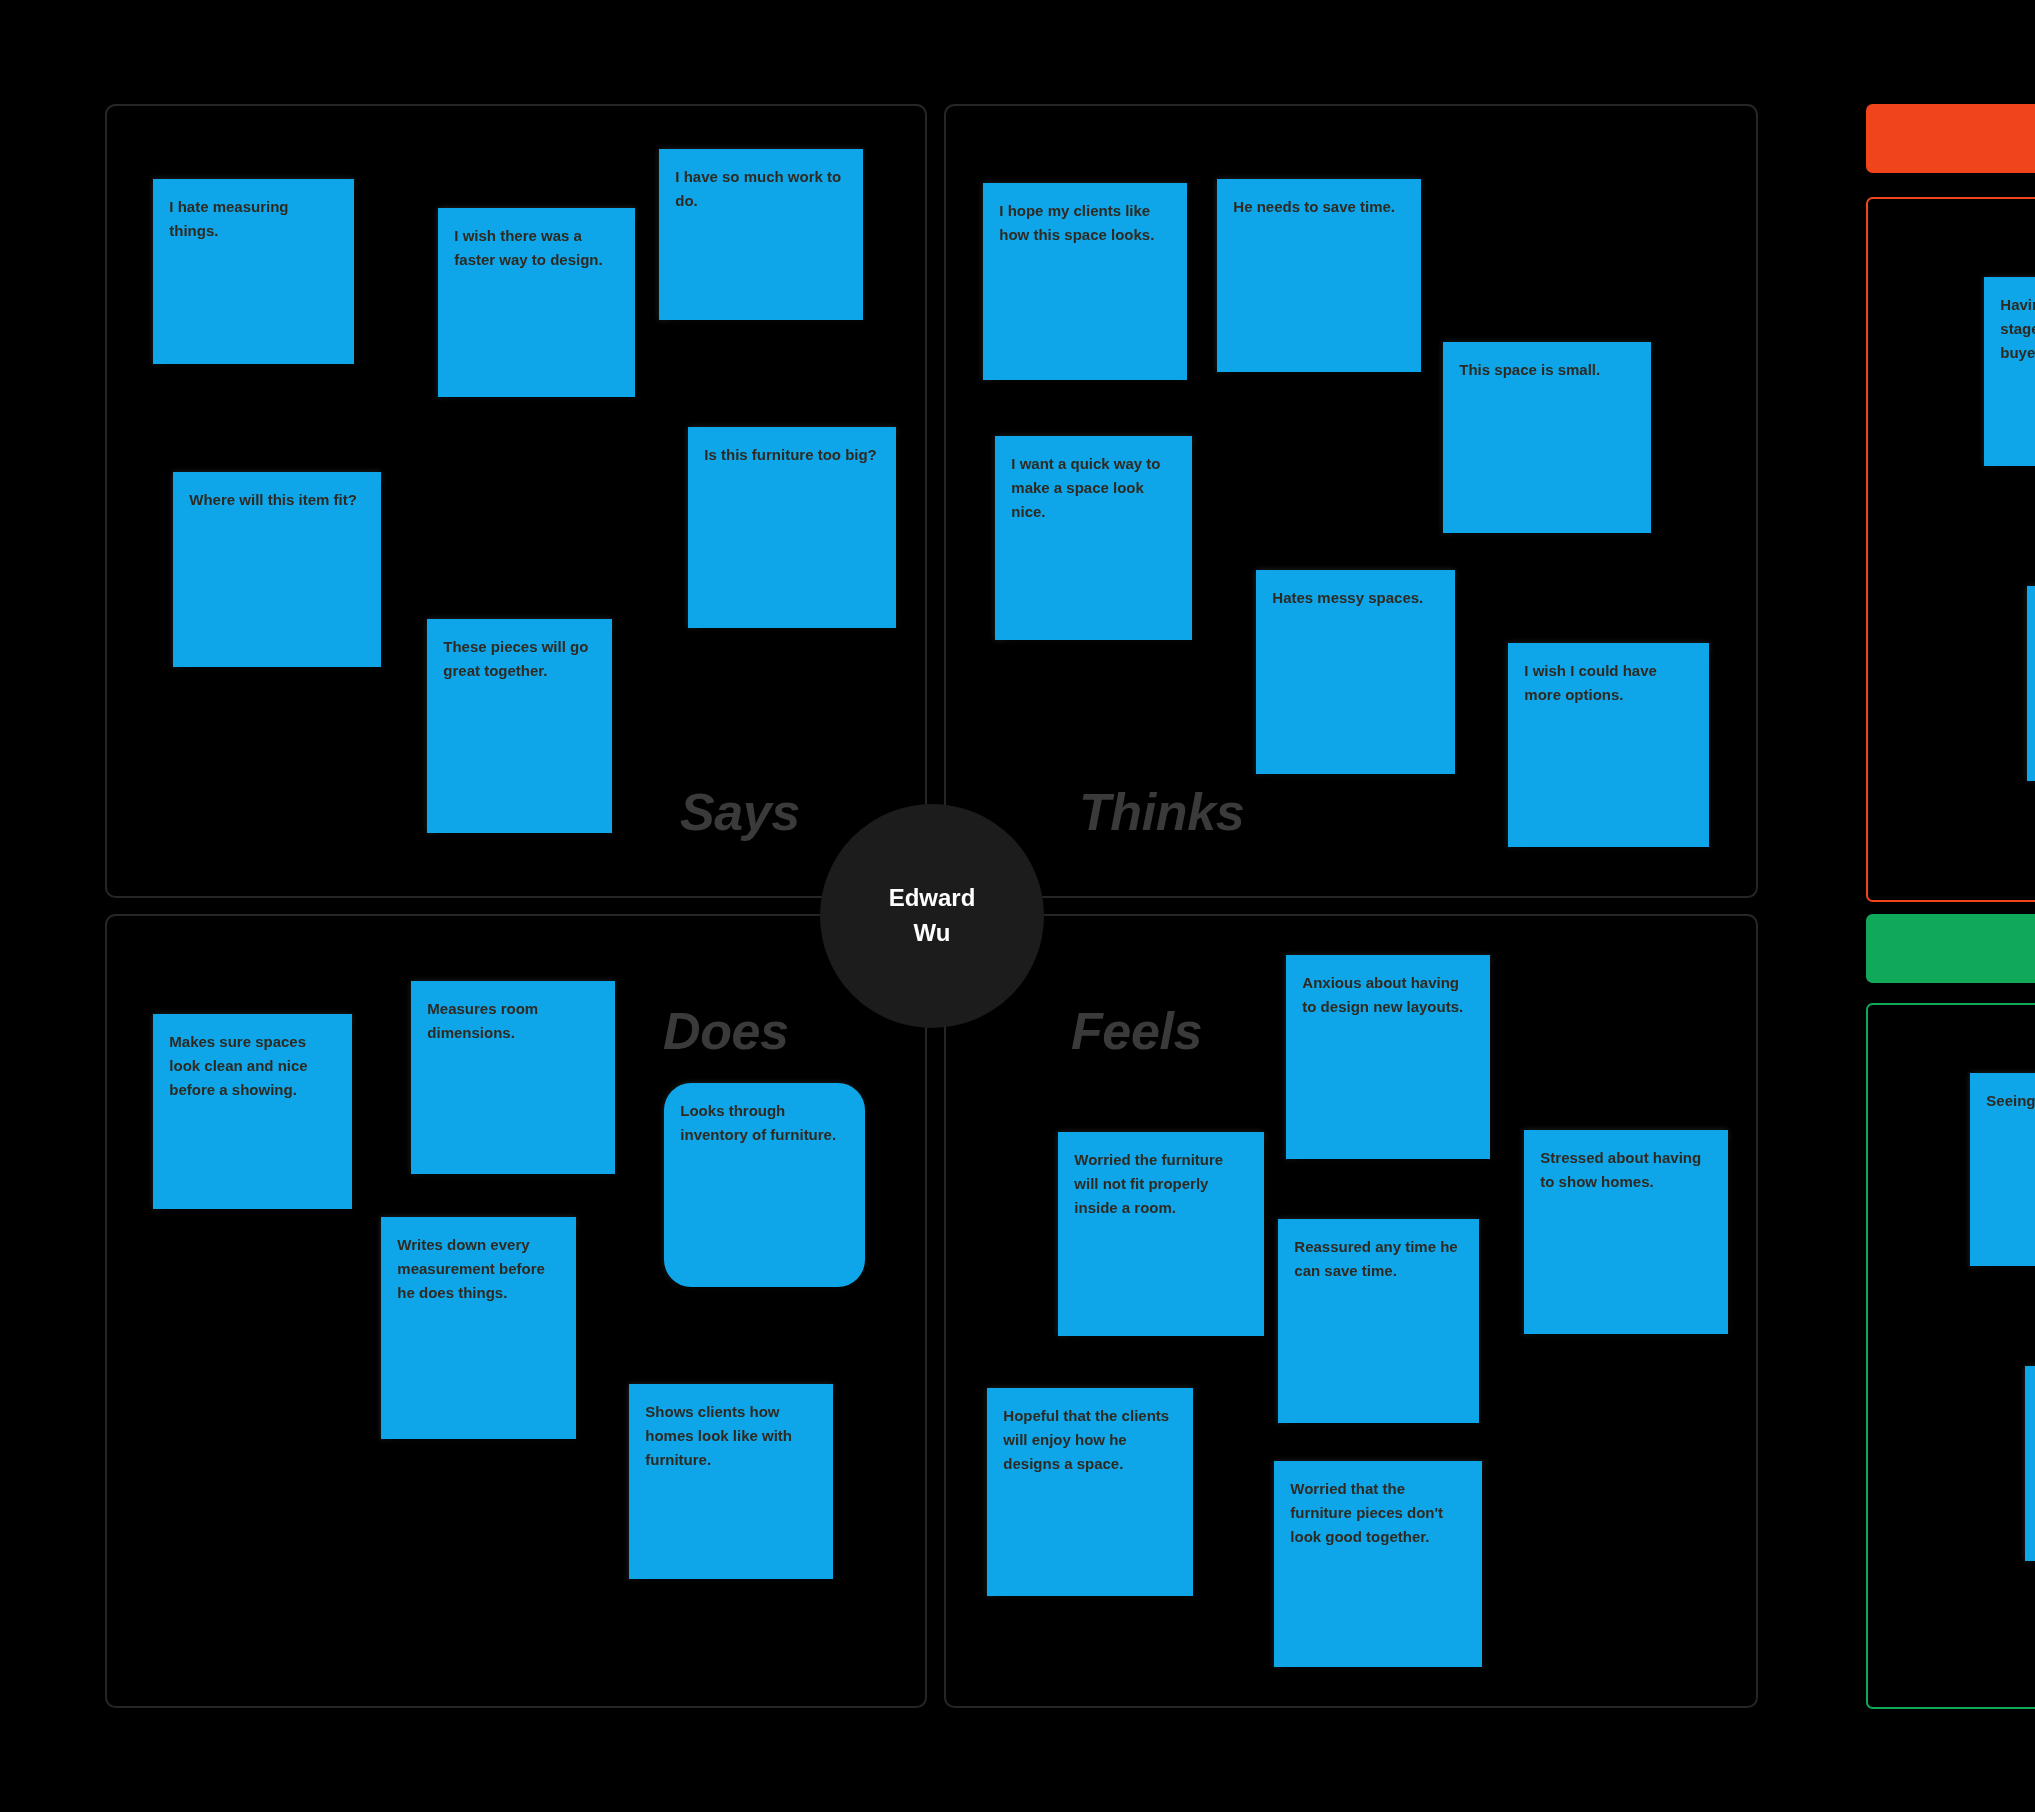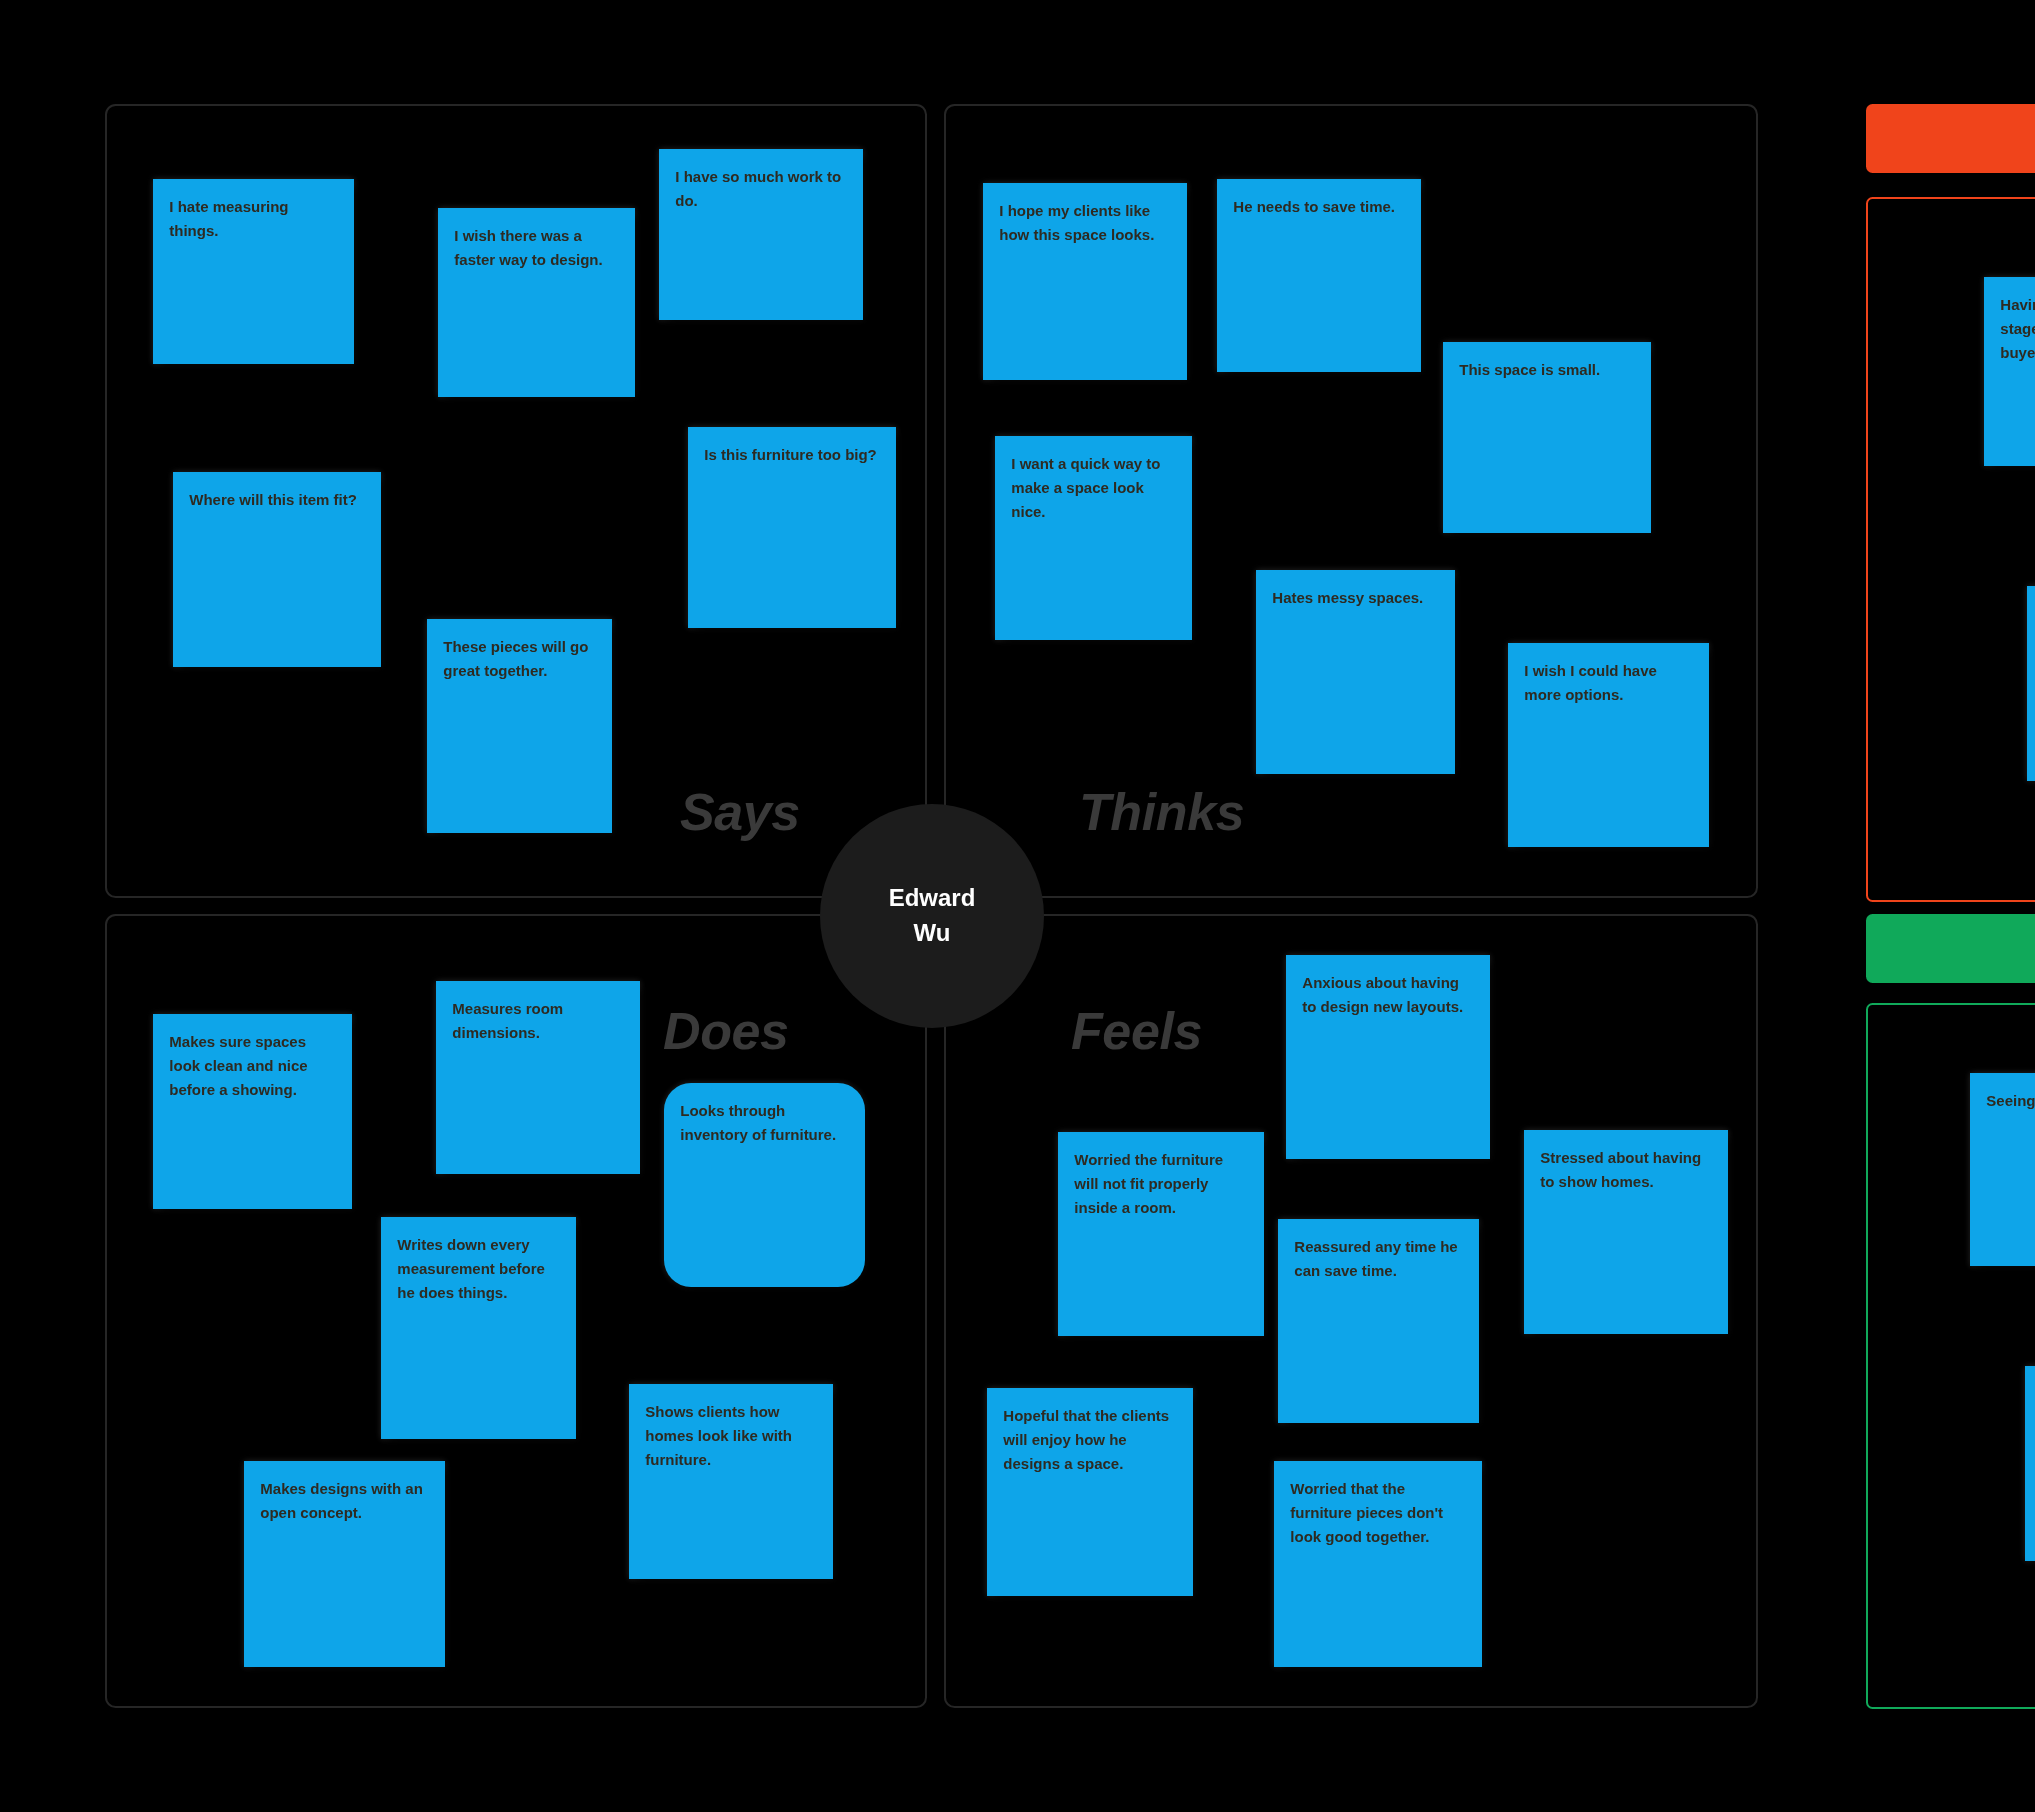--- a/index.html
+++ b/index.html
@@ -99,25 +99,24 @@
     <div class="quad-label" style="left: 1079px; top: 786px;">Thinks</div>
     <div class="note" style="left: 983px; top: 183px; width: 204px; height: 197px;">I hope my clients like how this space looks.</div>
     <div class="note" style="left: 1217px; top: 179px; width: 204px; height: 193px;">He needs to save time.</div>
     <div class="note" style="left: 1443px; top: 342px; width: 208px; height: 191px;">This space is small.</div>
     <div class="note" style="left: 995px; top: 436px; width: 197px; height: 204px;">I want a quick way to make a space look nice.</div>
     <div class="note" style="left: 1256px; top: 570px; width: 199px; height: 204px;">Hates messy spaces.</div>
     <div class="note" style="left: 1508px; top: 643px; width: 201px; height: 204px;">I wish I could have more options.</div>
     <div class="quad" style="left: 105px; top: 914px; width: 822px; height: 794px;"></div>
     <div class="quad-label" style="left: 663px; top: 1005px;">Does</div>
     <div class="note" style="left: 153px; top: 1014px; width: 199px; height: 195px;">Makes sure spaces look clean and nice before a showing.</div>
-    <div class="note" style="left: 411px; top: 981px; width: 204px; height: 193px; margin-left: 25px;">Measures room dimensions.</div>
+    <div class="note" style="left: 411px; top: 981px; width: 204px; height: 193px;">Measures room dimensions.</div>
     <div class="note" style="left: 664px; top: 1083px; width: 201px; height: 204px; border-radius: 27px;">Looks through inventory of furniture.</div>
     <div class="note" style="left: 381px; top: 1217px; width: 195px; height: 222px;">Writes down every measurement before he does things.</div>
     <div class="note" style="left: 629px; top: 1384px; width: 204px; height: 195px;">Shows clients how homes look like with furniture.</div>
-    <div class="note" style="left: 244px; top: 1461px; width: 201px; height: 206px;">Makes designs with an open concept.</div>
     <div class="quad" style="left: 944px; top: 914px; width: 814px; height: 794px;"></div>
     <div class="quad-label" style="left: 1071px; top: 1005px;">Feels</div>
     <div class="note" style="left: 1286px; top: 955px; width: 204px; height: 204px;">Anxious about having to design new layouts.</div>
     <div class="note" style="left: 1058px; top: 1132px; width: 206px; height: 204px;">Worried the furniture will not fit properly inside a room.</div>
     <div class="note" style="left: 1524px; top: 1130px; width: 204px; height: 204px;">Stressed about having to show homes.</div>
     <div class="note" style="left: 1278px; top: 1219px; width: 201px; height: 204px;">Reassured any time he can save time.</div>
     <div class="note" style="left: 987px; top: 1388px; width: 206px; height: 208px;">Hopeful that the clients will enjoy how he designs a space.</div>
     <div class="note" style="left: 1274px; top: 1461px; width: 208px; height: 206px;">Worried that the furniture pieces don't look good together.</div>
     <div class="center-circle" style="left: 820px; top: 804px;">
       <span>Edward</span>

